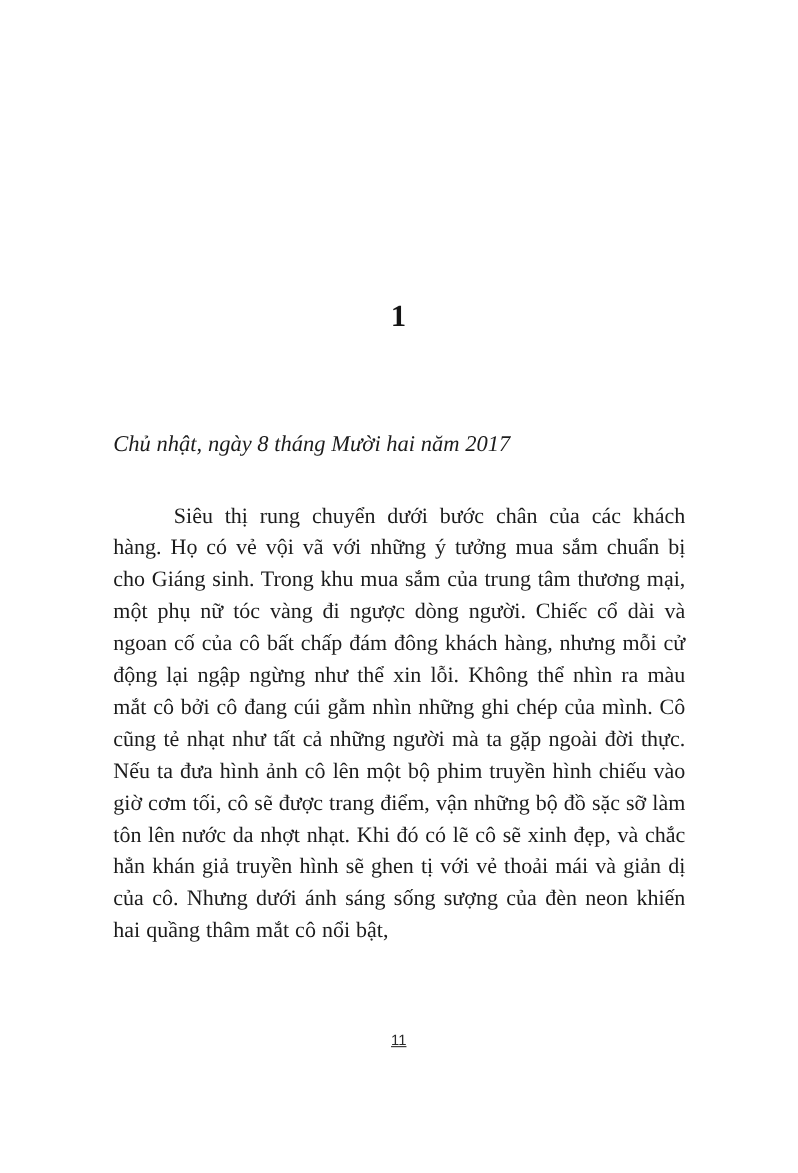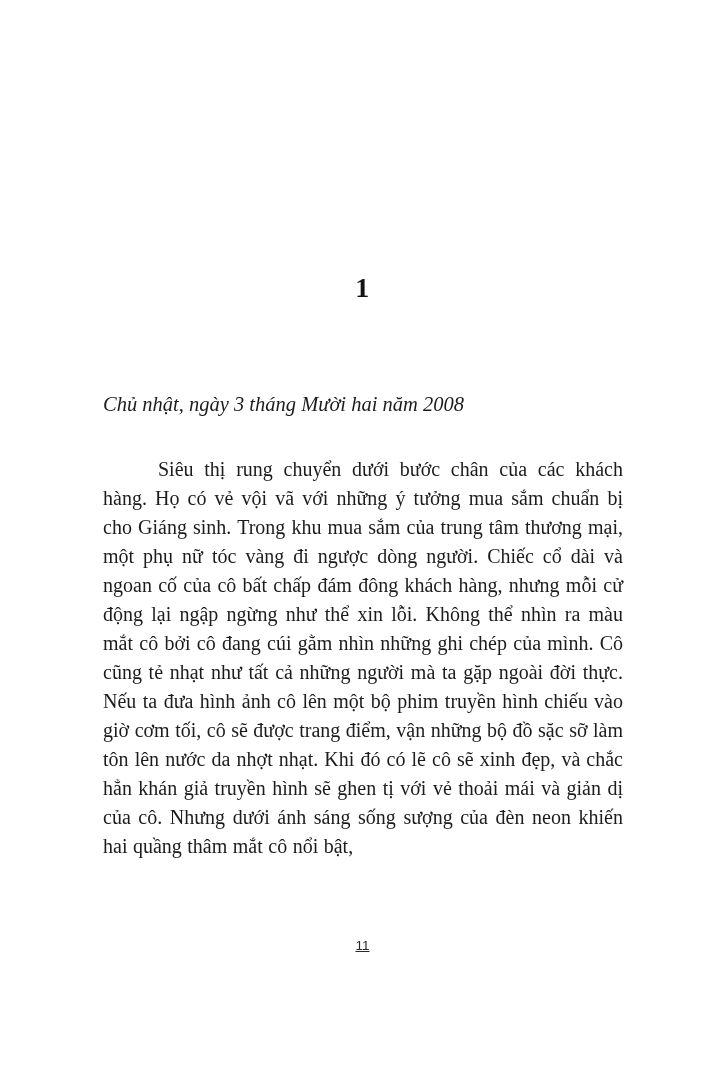--- a/index.html
+++ b/index.html
@@ -60,19 +60,19 @@
     text-decoration: underline;
   }
 </style>
 </head>
 <body>
 
 <div class="page">
 
   <div class="chapter-number">1</div>
 
-  <div class="date-line">Chủ nhật, ngày 3 tháng Mười hai năm 2008</div>
+  <div class="date-line">Chủ nhật, ngày 8 tháng Mười hai năm 2017</div>
 
   <div class="body-paragraph">Siêu thị rung chuyển dưới bước chân của các khách hàng. Họ có vẻ vội vã với những ý tưởng mua sắm chuẩn bị cho Giáng sinh. Trong khu mua sắm của trung tâm thương mại, một phụ nữ tóc vàng đi ngược dòng người. Chiếc cổ dài và ngoan cố của cô bất chấp đám đông khách hàng, nhưng mỗi cử động lại ngập ngừng như thể xin lỗi. Không thể nhìn ra màu mắt cô bởi cô đang cúi gằm nhìn những ghi chép của mình. Cô cũng tẻ nhạt như tất cả những người mà ta gặp ngoài đời thực. Nếu ta đưa hình ảnh cô lên một bộ phim truyền hình chiếu vào giờ cơm tối, cô sẽ được trang điểm, vận những bộ đồ sặc sỡ làm tôn lên nước da nhợt nhạt. Khi đó có lẽ cô sẽ xinh đẹp, và chắc hẳn khán giả truyền hình sẽ ghen tị với vẻ thoải mái và giản dị của cô. Nhưng dưới ánh sáng sống sượng của đèn neon khiến hai quầng thâm mắt cô nổi bật,</div>
 
   <div class="page-number">11</div>
 
 </div>
 
 </body></html>

